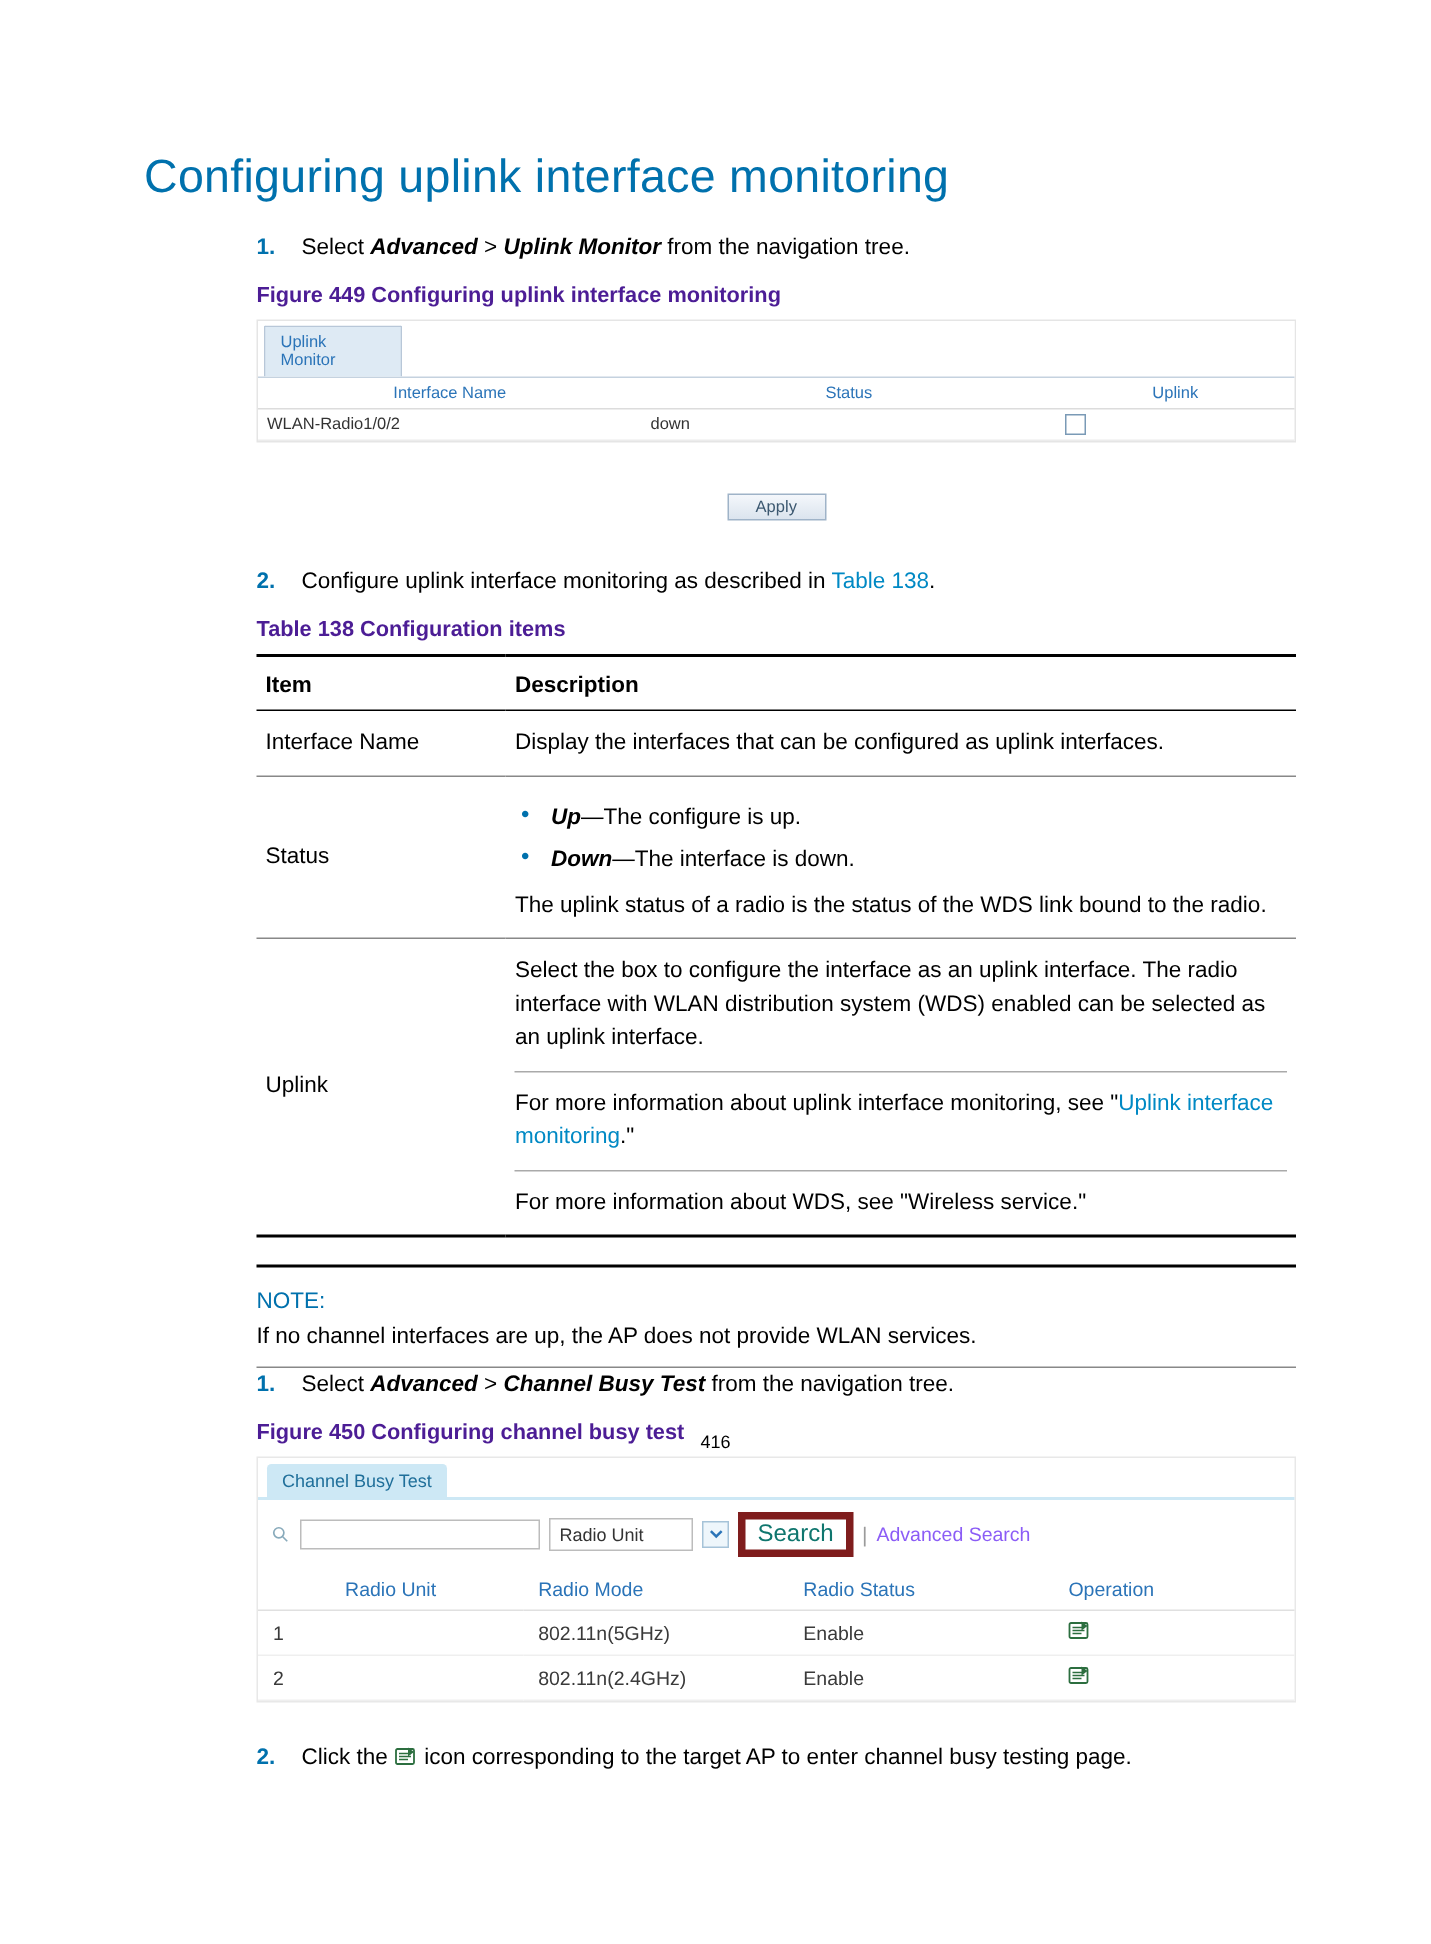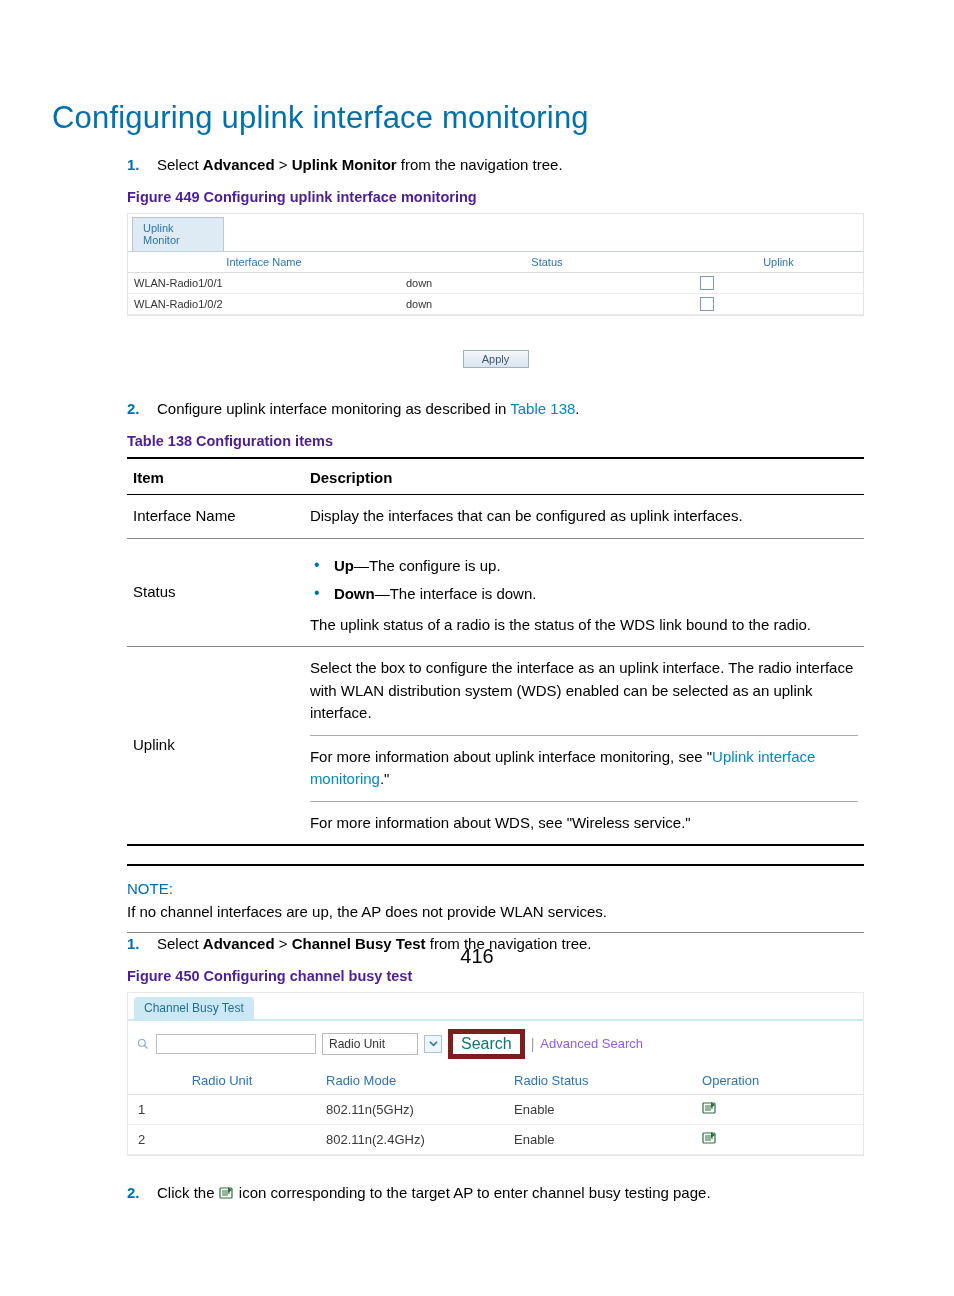--- a/index.html
+++ b/index.html
@@ -11,21 +11,21 @@
     background: #fff;
     font-family: Arial, "Helvetica Neue", Helvetica, sans-serif;
     color: #000;
     font-size: 15px;
   }
   .page {
     position: relative;
     width: 954px;
     height: 1008px;
     box-sizing: border-box;
-    padding: 100px 90px 40px 52px;
+    padding: 100px 90px 40px 96px;
   }
   h1.section-h {
     font-family: "Segoe UI Light", "Segoe UI", Arial, sans-serif;
     font-weight: 300;
     color: #0071ad;
     font-size: 31px;
     margin: 0 0 18px 0;
     letter-spacing: 0.2px;
   }
   .content-indent {
@@ -42,21 +42,21 @@
     margin-bottom: 6px;
     line-height: 1.4;
   }
   ol.steps > li .num {
     position: absolute;
     left: 0;
     top: 0;
     color: #0071ad;
     font-weight: 700;
   }
-  .b { font-weight: 700; }
+  .b { font-weight: 700; font-style: italic; }
   .figcap {
     color: #4c1d95;
     font-weight: 700;
     font-size: 14.5px;
     margin: 14px 0 8px 0;
   }
   .linktxt {
     color: #0089c4;
   }
 
@@ -296,21 +296,21 @@
     width: 16px;
     height: 14px;
   }
 
   .pagenum {
     position: absolute;
     bottom: 40px;
     left: 0;
     width: 954px;
     text-align: center;
-    font-size: 20px;
+    font-size: 12px;
   }
 </style>
 </head>
 <body>
 
 <div class="page">
 
   <h1 class="section-h">Configuring uplink interface monitoring</h1>
 
   <div class="content-indent">
@@ -329,25 +329,20 @@
       </div>
       <table>
         <thead>
           <tr>
             <th style="width:37%;">Interface Name</th>
             <th style="width:40%;">Status</th>
             <th style="width:23%;">Uplink</th>
           </tr>
         </thead>
         <tbody>
-          <tr>
-            <td class="iface">WLAN-Radio1/0/1</td>
-            <td class="stat">down</td>
-            <td class="chk"><span class="cbx"></span></td>
-          </tr>
           <tr>
             <td class="iface">WLAN-Radio1/0/2</td>
             <td class="stat">down</td>
             <td class="chk"><span class="cbx"></span></td>
           </tr>
         </tbody>
       </table>
     </div>
     <div class="applybtn">Apply</div>
 

